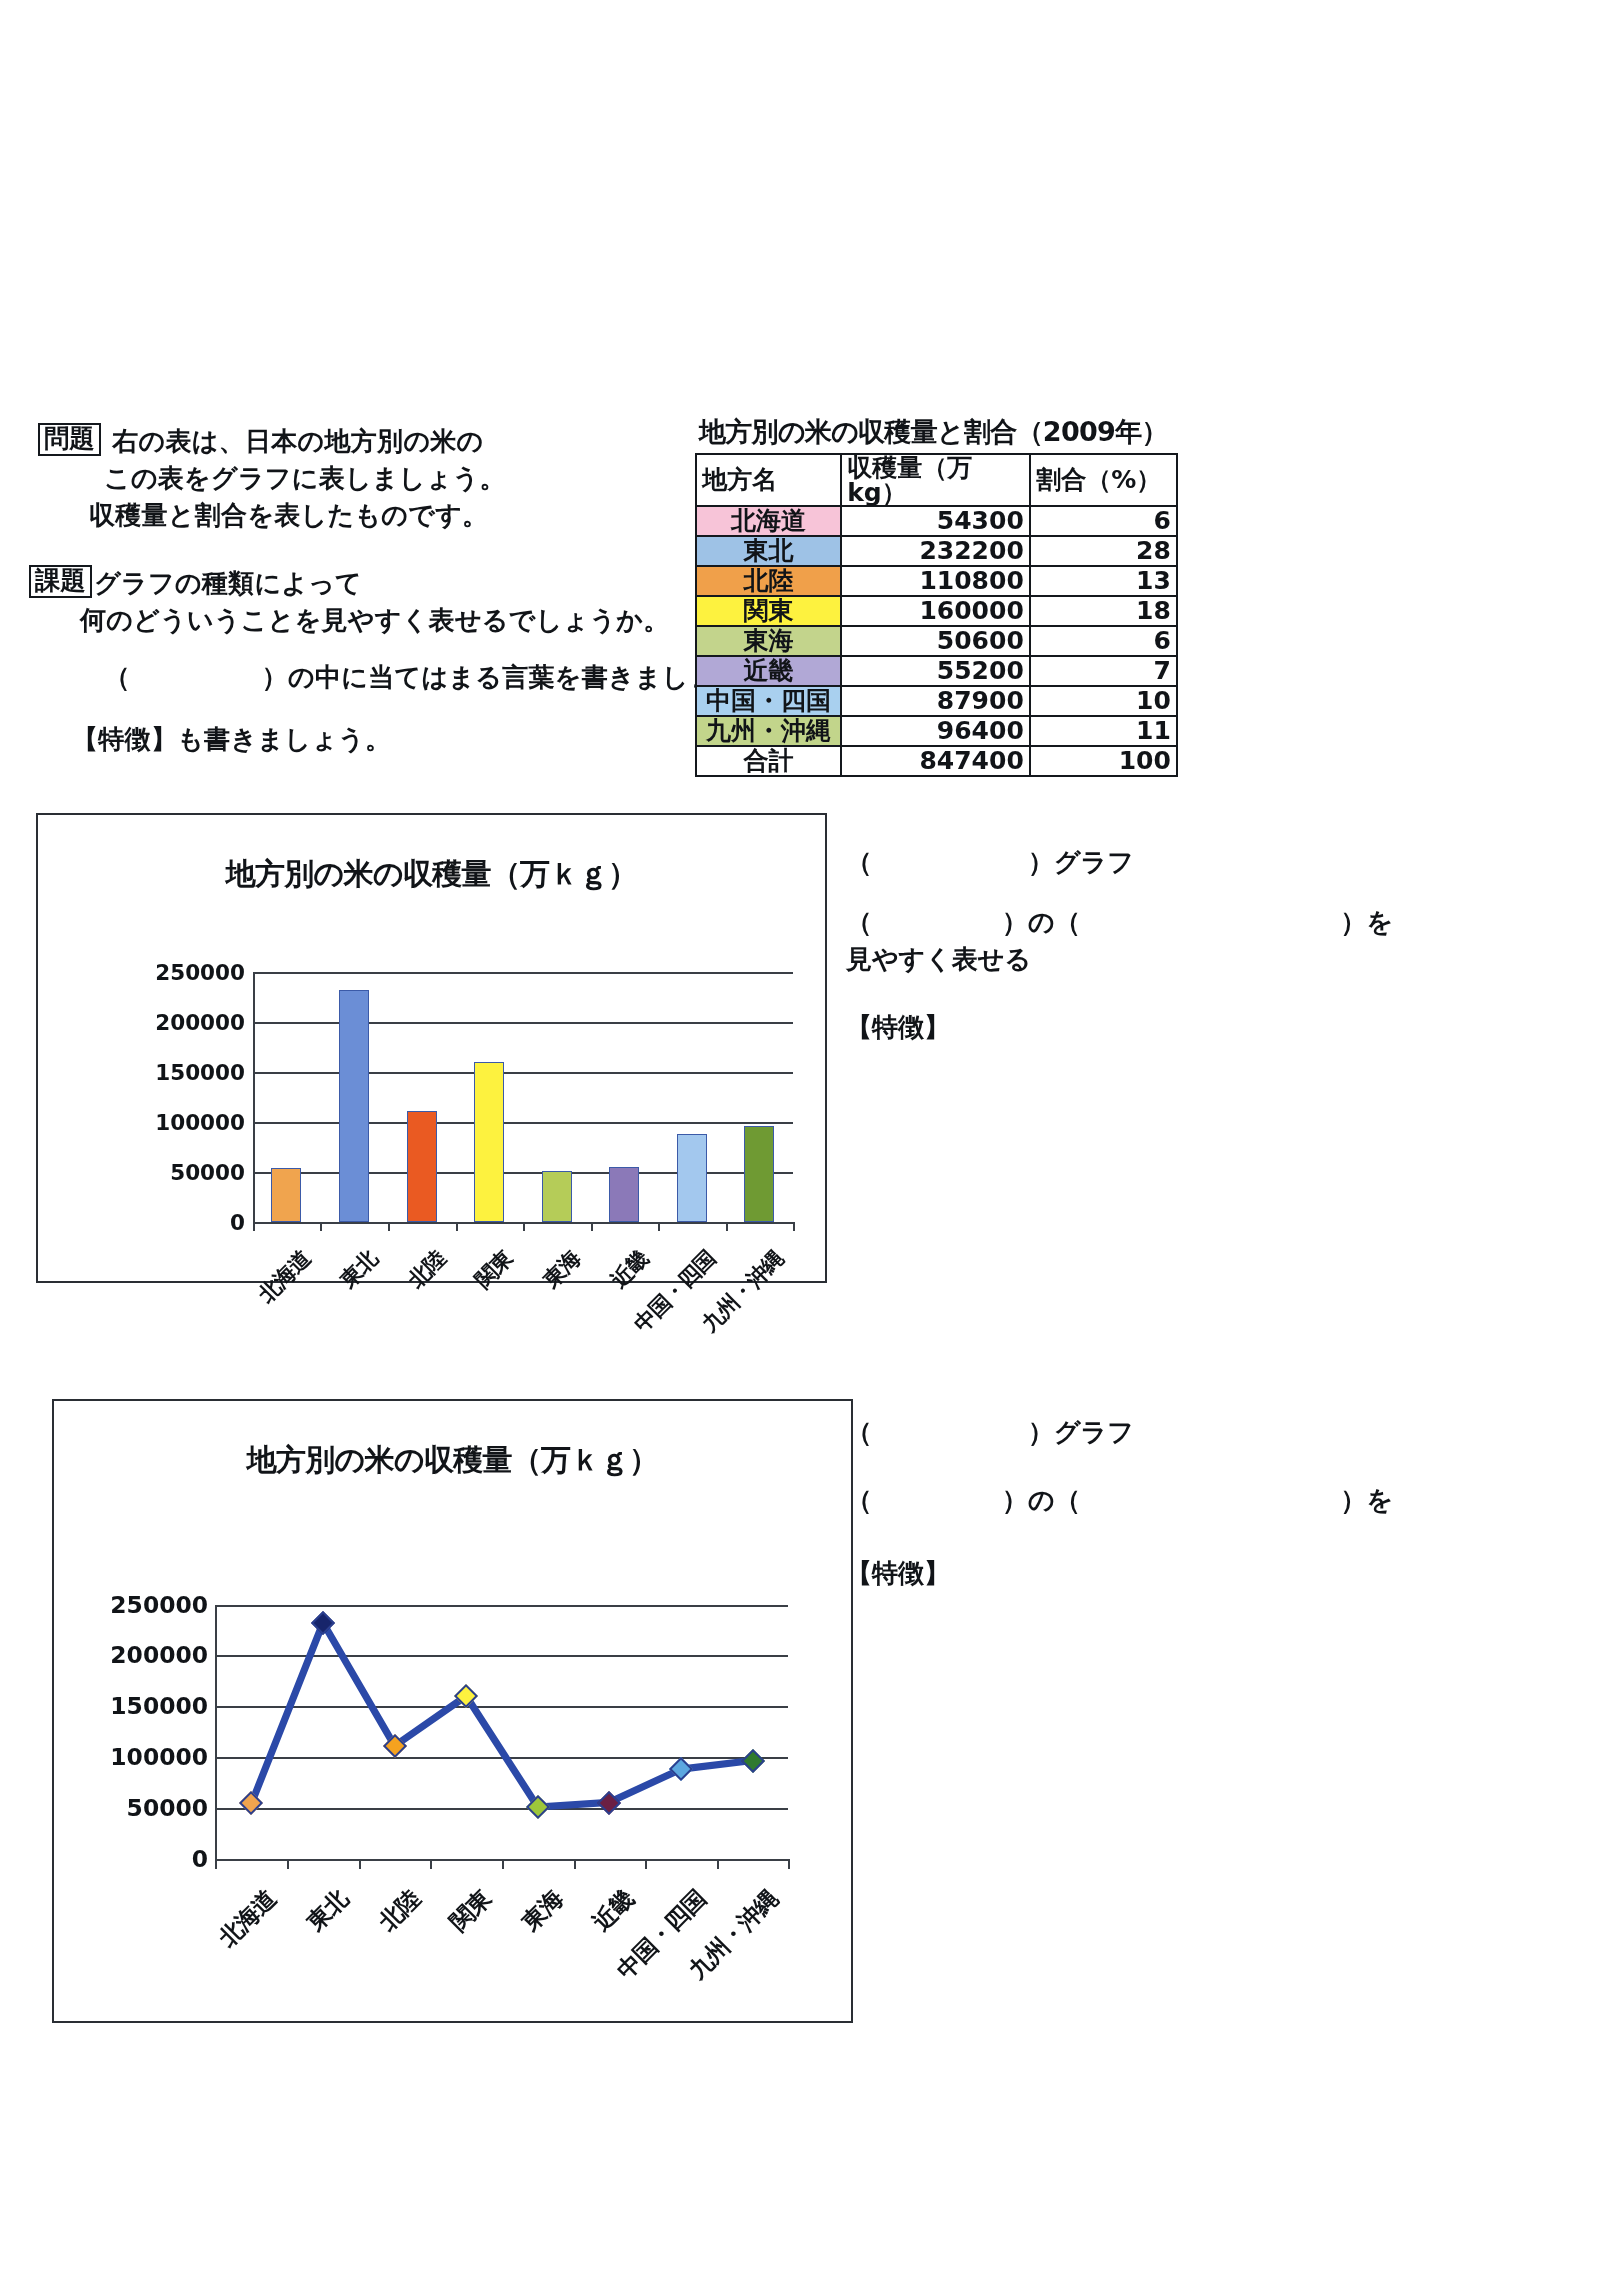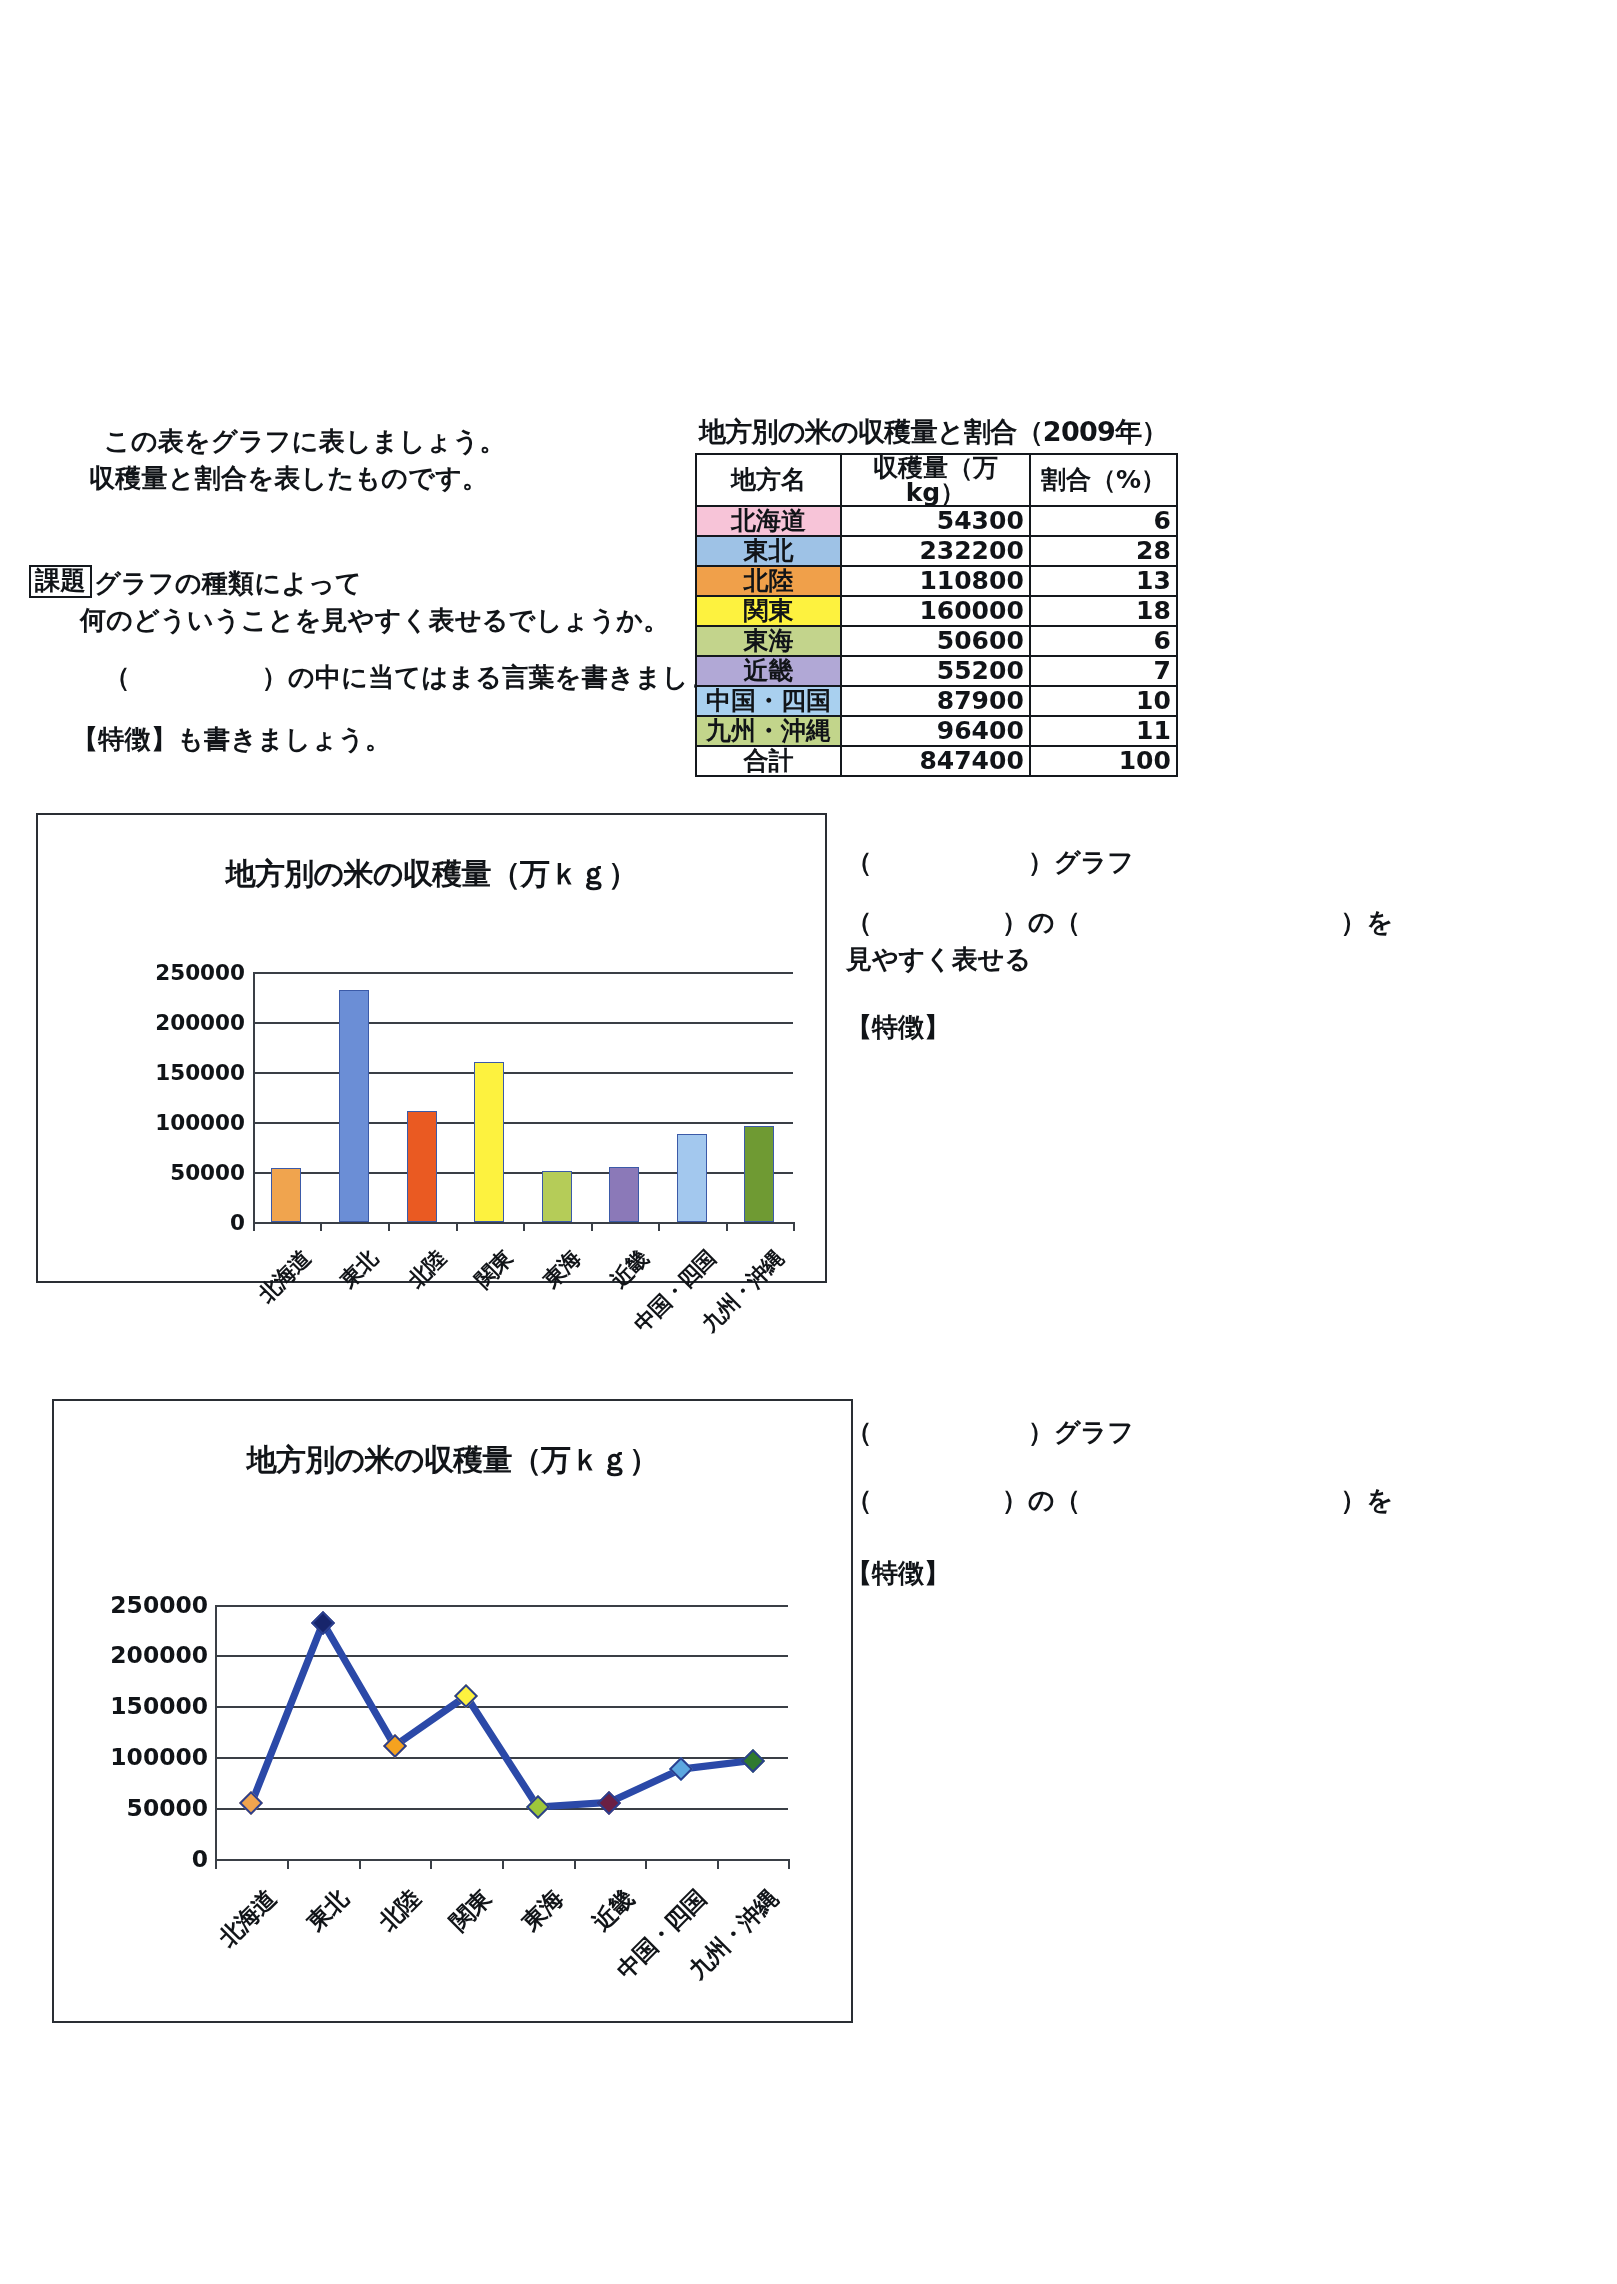--- a/index.html
+++ b/index.html
@@ -52,21 +52,21 @@
   table.data-table td, table.data-table th {
     border: 2px solid #14181d;
     height: 30px;
     padding: 0 5.2px;
     line-height: 1.0;
     font-weight: 700;
   }
   .col-region  { width: 145px; text-align: center; }
   .col-yield   { width: 189px; text-align: right; }
   .col-share   { width: 147px; text-align: right; }
-  th.col-yield, th.col-share, th.col-region { text-align: center; padding: 0 2.6px; }
+  th.col-yield, th.col-share, th.col-region { text-align: left; padding: 0 2.6px; }
 
   
   .chart-frame {
     border: 2px solid #2a2e34;
     background: #ffffff;
   }
   .chart-title {
     text-align: center;
     font-size: 30px;
     font-weight: 700;
@@ -106,20 +106,24 @@
   }
 
   
   .answer-block { font-size: 26px; font-weight: 700; line-height: 1.42; letter-spacing: 0px; }
   .answer-line { white-space: pre; }
 </style>
 </head>
 <body>
 
 <div class="abs" id="problem-block" style="left:38px; top:423px; width:651px;">
+  <div class="prose-row">
+    <span class="boxed-label">問題</span>
+    <span class="prose" style="margin-left:11.7px;">右の表は、日本の地方別の米の</span>
+  </div>
   <div class="prose" style="margin-left:66px;">この表をグラフに表しましょう。</div>
   <div class="prose" style="margin-left:51px;">収穫量と割合を表したものです。</div>
 </div>
 
 <div class="abs" id="task-block" style="left:29px; top:565px; width:690px;">
   <div class="prose-row">
     <span class="boxed-label">課題</span>
     <span class="prose" style="margin-left:2.6px;">グラフの種類によって</span>
   </div>
   <div class="prose" style="margin-left:51px;">何のどういうことを見やすく表せるでしょうか。</div>

